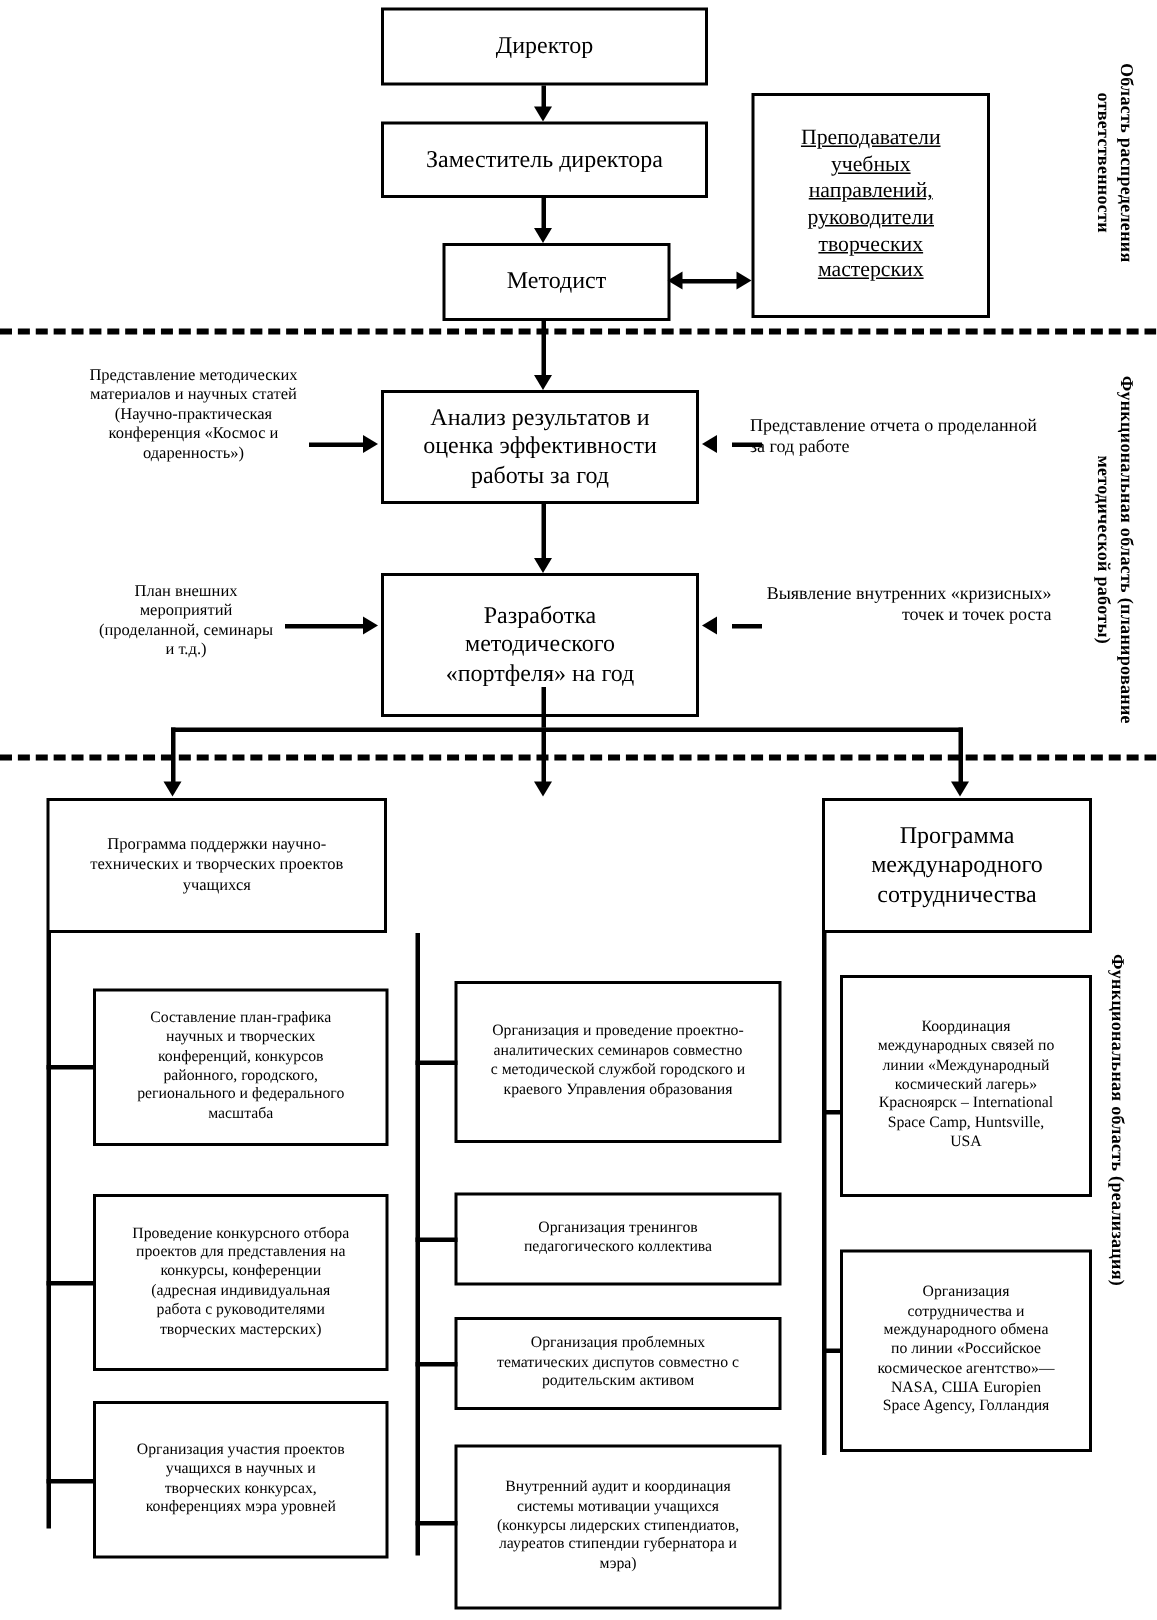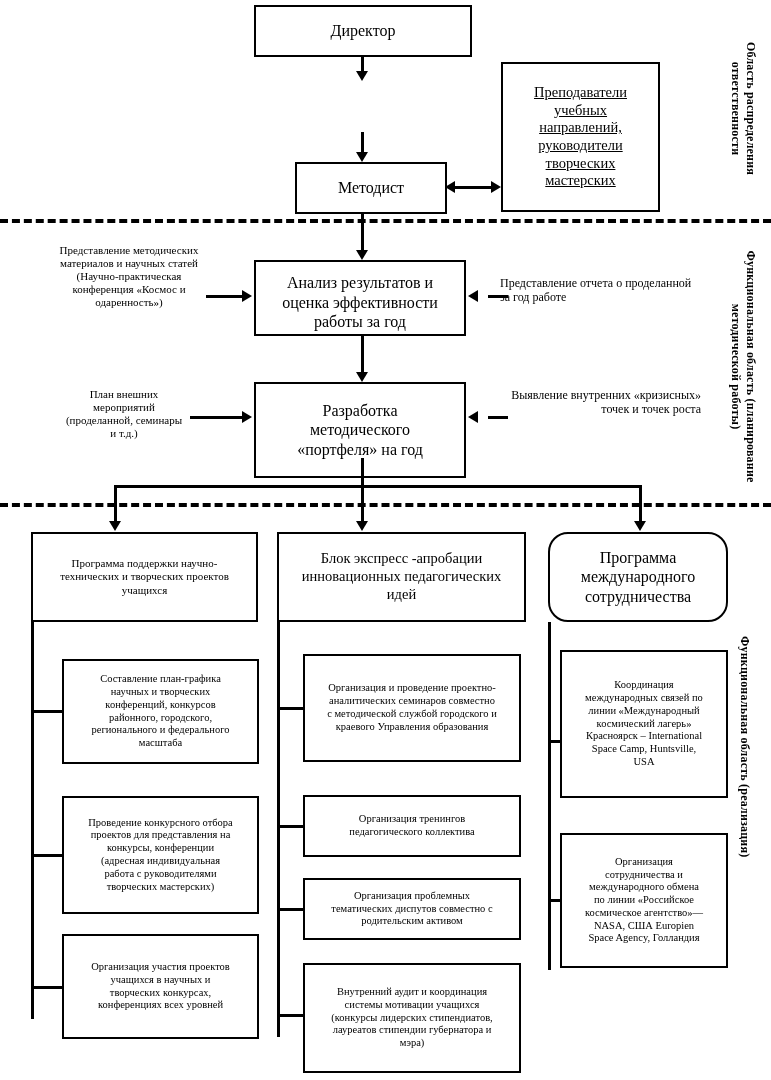--- a/index.html
+++ b/index.html
@@ -111,40 +111,43 @@
 
   <div class="side-caption t-sm" style="left:752px; top:636px;">Функциональная область (реализация)</div>
 
   <div class="box t-big" style="left:254px; top:5px; width:218px; height:52px;">
     <span>Директор</span>
   </div>
 
   <div class="vline" style="left:361px; top:57px; height:16px;"></div>
   <div class="arr-down" style="left:356px; top:71px;"></div>
 
+  <div class="box t-big" style="left:254px; top:81px; width:218px; height:51px;">
+    <span>Заместитель директора</span>
+  </div>
 
   <div class="vline" style="left:361px; top:132px; height:23px;"></div>
   <div class="arr-down" style="left:356px; top:152px;"></div>
 
   <div class="box t-big" style="left:295px; top:162px; width:152px; height:52px;">
     <span>Методист</span>
   </div>
 
   <div class="box t-med" style="left:501px; top:62px; width:159px; height:150px;text-decoration:underline;">
     <span>Преподаватели учебных направлений, руководители творческих мастерских</span>
   </div>
 
   <div class="hline" style="left:453px; top:186px; width:44px;"></div>
   <div class="arr-left" style="left:445px; top:181px;"></div>
   <div class="arr-right" style="left:491px; top:181px;"></div>
 
   <div class="vline" style="left:361px; top:214px; height:39px;"></div>
   <div class="arr-down" style="left:356px; top:250px;"></div>
 
-  <div class="box t-big" style="left:254px; top:260px; width:212px; height:76px;align-items:flex-end;">
+  <div class="box t-big" style="left:254px; top:260px; width:212px; height:76px;">
     <span>Анализ результатов и оценка эффективности работы за год</span>
   </div>
 
   <div class="label left t-xs" style="left:58px; top:244px; width:142px;">Представление методических материалов и научных статей (Научно-практическая конференция «Космос и одаренность»)</div>
   <div class="hline" style="left:206px; top:295px; width:38px;"></div>
   <div class="arr-right" style="left:242px; top:290px;"></div>
 
   <div class="label t-sm" style="left:500px; top:276px; width:200px; text-align:left;">Представление отчета о проделанной за год работе</div>
   <div class="hline" style="left:488px; top:295px; width:20px;"></div>
   <div class="arr-left" style="left:468px; top:290px;"></div>
@@ -186,27 +189,24 @@
     <span>Составление план-графика научных и творческих конференций, конкурсов районного, городского, регионального и федерального масштаба</span>
   </div>
   <div class="hline" style="left:31px; top:710px; width:33px;"></div>
 
   <div class="box t-xxs" style="left:62px; top:796px; width:197px; height:118px;">
     <span>Проведение конкурсного отбора проектов для представления на конкурсы, конференции (адресная индивидуальная работа с руководителями творческих мастерских)</span>
   </div>
   <div class="hline" style="left:31px; top:854px; width:33px;"></div>
 
   <div class="box t-xxs" style="left:62px; top:934px; width:197px; height:105px;">
-    <span>Организация участия проектов учащихся  в научных и творческих конкурсах, конференциях всех уровней</span>
+    <span>Организация участия проектов учащихся  в научных и творческих конкурсах, конференциях мэра уровней</span>
   </div>
   <div class="hline" style="left:31px; top:986px; width:33px;"></div>
 
-  <div class="box t-med" style="left:277px; top:532px; width:249px; height:90px;">
-    <span>Блок экспресс -апробации инновационных педагогических идей</span>
-  </div>
   <div class="vline" style="left:277px; top:622px; height:415px;"></div>
 
   <div class="box t-xxs" style="left:303px; top:654px; width:218px; height:108px;justify-content:center;">
     <span>Организация и проведение проектно-аналитических семинаров совместно с методической службой городского и краевого Управления образования</span>
   </div>
   <div class="hline" style="left:277px; top:707px; width:28px;"></div>
 
   <div class="box t-xxs" style="left:303px; top:795px; width:218px; height:62px;">
     <span>Организация тренингов педагогического коллектива</span>
   </div>
@@ -215,21 +215,21 @@
   <div class="box t-xxs" style="left:303px; top:878px; width:218px; height:62px;">
     <span>Организация проблемных тематических диспутов совместно с родительским активом</span>
   </div>
   <div class="hline" style="left:277px; top:908px; width:28px;"></div>
 
   <div class="box t-xxs" style="left:303px; top:963px; width:218px; height:110px;">
     <span>Внутренний аудит и координация системы мотивации учащихся (конкурсы лидерских стипендиатов, лауреатов стипендии губернатора и мэра)</span>
   </div>
   <div class="hline" style="left:277px; top:1014px; width:28px;"></div>
 
-  <div class="box t-big" style="left:548px; top:532px; width:180px; height:90px;border-radius:20px;">
+  <div class="box t-big" style="left:548px; top:532px; width:180px; height:90px;">
     <span>Программа международного сотрудничества</span>
   </div>
   <div class="vline" style="left:548px; top:622px; height:348px;"></div>
 
   <div class="box t-xxs" style="left:560px; top:650px; width:168px; height:148px;">
     <span>Координация международных связей по линии «Международный космический лагерь» Красноярск – International Space Camp, Huntsville, USA</span>
   </div>
   <div class="hline" style="left:548px; top:740px; width:14px;"></div>
 
   <div class="box t-xxs" style="left:560px; top:833px; width:168px; height:135px;">

